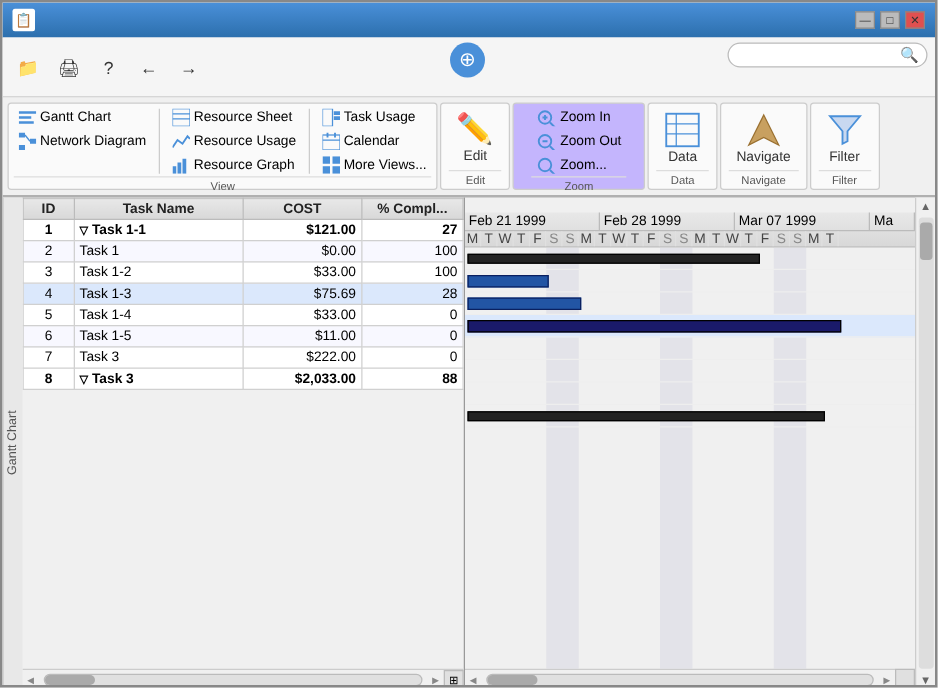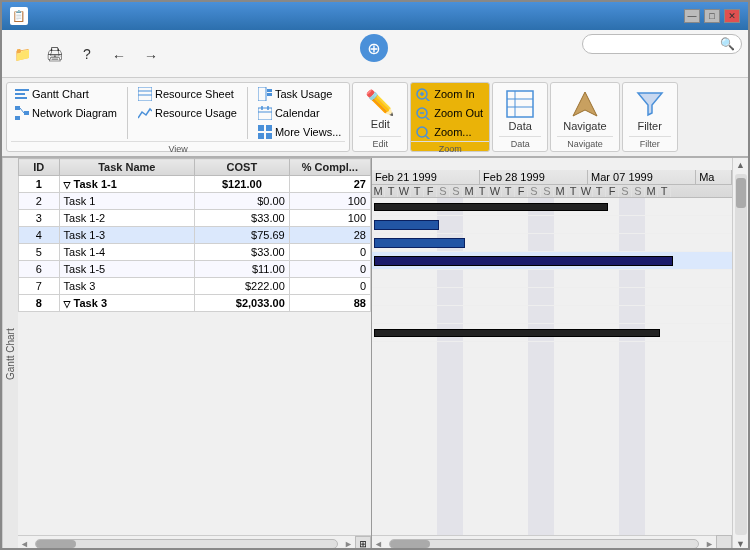--- a/index.html
+++ b/index.html
@@ -134,20 +134,28 @@
               <line x1="0" y1="8" x2="14" y2="8" stroke="#4a90d9" stroke-width="1"></line>
             </svg>
           <span>Resource Sheet</span>
         </div>
         <div class="view-item">
           <svg width="14" height="14">
               <polyline points="0,12 4,6 8,9 12,3 14,5" fill="none" stroke="#4a90d9" stroke-width="1.5"></polyline>
             </svg>
           <span>Resource Usage</span>
         </div>
+        <div class="view-item">
+          <svg width="14" height="14">
+              <rect x="0" y="8" width="3" height="6" fill="#4a90d9"></rect>
+              <rect x="4" y="5" width="3" height="9" fill="#4a90d9"></rect>
+              <rect x="8" y="2" width="3" height="12" fill="#4a90d9"></rect>
+            </svg>
+          <span>Resource Graph</span>
+        </div>
       </div>
       <div style="width:1px;background:#ccc;margin:2px 2px;"></div>
       <div style="display:flex;flex-direction:column;gap:1px;">
         <div class="view-item">
           <svg width="14" height="14">
               <rect x="0" y="0" width="8" height="14" fill="none" stroke="#4a90d9" stroke-width="1"></rect>
               <rect x="9" y="2" width="5" height="3" fill="#4a90d9"></rect>
               <rect x="9" y="6" width="5" height="3" fill="#4a90d9"></rect>
             </svg>
           <span>Task Usage</span>
@@ -176,21 +184,21 @@
   </div>
 
   <div style="display:flex;flex-direction:column;border:1px solid #ccc;border-radius:3px;background:#fafafa;padding:2px 6px;min-width:50px;align-items:center;">
     <div class="ribbon-btn">
       <span style="font-size:24px;">✏️</span>
       <span>Edit</span>
     </div>
     <div class="ribbon-group-label">Edit</div>
   </div>
 
-  <div style="display:flex;flex-direction:column;border:1px solid #ccc;border-radius:3px;background:#eab308;padding:2px 0;min-width:80px;">
+  <div style="display:flex;flex-direction:column;border:1px solid #ccc;border-radius:3px;background:#c4b5fd;padding:2px 14px;min-width:80px;">
     <div style="display:flex;flex-direction:column;gap:1px;flex:1;">
       <div class="view-item">
         <svg width="16" height="14">
             <circle cx="7" cy="7" r="5" fill="none" stroke="#4a90d9" stroke-width="1.5"></circle>
             <line x1="5" y1="7" x2="9" y2="7" stroke="#4a90d9" stroke-width="1.5"></line>
             <line x1="7" y1="5" x2="7" y2="9" stroke="#4a90d9" stroke-width="1.5"></line>
             <line x1="11" y1="11" x2="15" y2="15" stroke="#4a90d9" stroke-width="1.5"></line>
           </svg>
         <span>Zoom In</span>
       </div>
@@ -259,21 +267,21 @@
             <th style="width:30px;">ID</th>
             <th style="width:100px;">Task Name</th>
             <th style="width:70px;">COST</th>
             <th style="width:60px;">% Compl...</th>
           </tr>
         </thead>
         <tbody id="task-tbody">
         <tr class="row-normal row-bold">
               <td class="cell-center">1</td>
               <td style="font-weight: bold;"><span style="font-size:9px;">▽</span> Task 1-1</td>
-              <td class="cell-right" style="font-weight: bold; text-align: center;">$121.00</td>
+              <td class="cell-right" style="font-weight: bold;">$121.00</td>
               <td class="cell-right">27</td>
             </tr>
             <tr class="row-alt">
               <td class="cell-center">2</td>
               <td>    Task 1</td>
               <td class="cell-right">$0.00</td>
               <td class="cell-right">100</td>
             </tr>
             <tr class="row-normal">
               <td class="cell-center">3</td>

